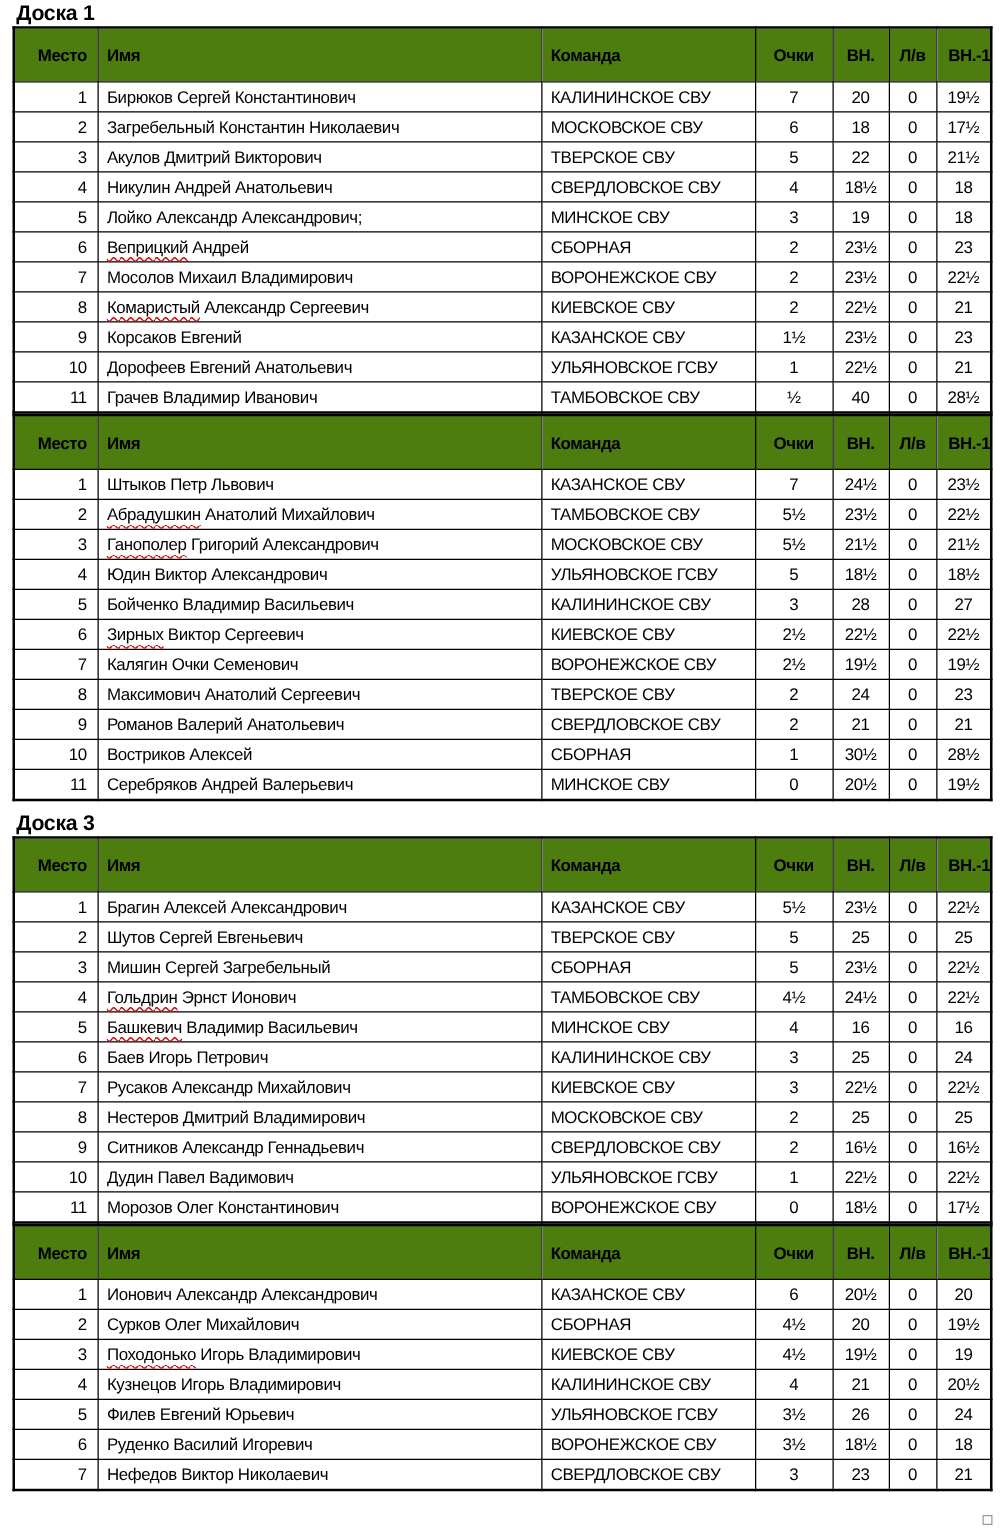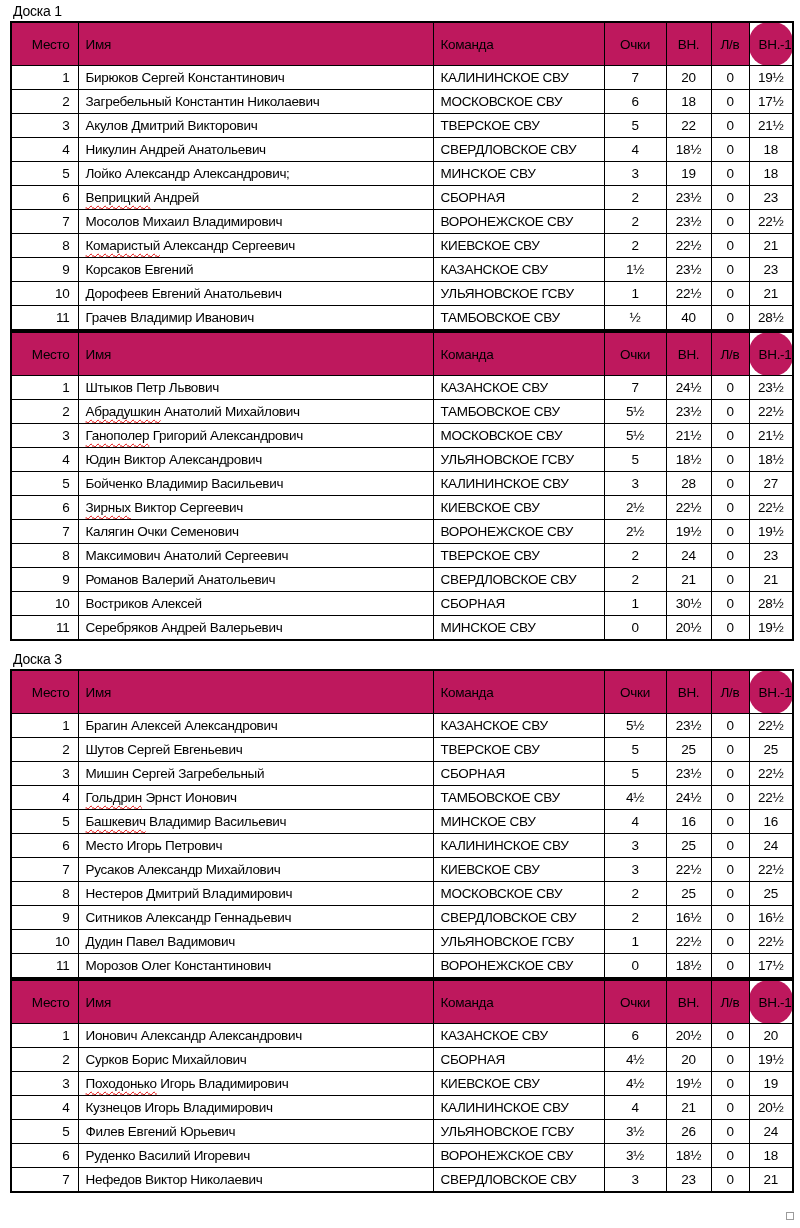--- a/index.html
+++ b/index.html
@@ -13,64 +13,64 @@
     font-family: "Liberation Sans", sans-serif;
     color: #000;
   }
   #doc {
     position: absolute;
     top: 0;
     left: 10px;
     width: 782px;
   }
   .board-title {
-    font-size: 14px;
-    font-weight: 400;
+    font-size: 17px;
+    font-weight: 700;
     letter-spacing: -0.2px;
     margin: 11px 0 3px 3px;
     line-height: 14px;
   }
   .board:first-child .board-title { margin-top: 4px; }
   table.results {
     border-collapse: collapse;
     table-layout: fixed;
     width: 782px;
     border: 2px solid #000;
   }
   table.results th, table.results td {
     border: 1px solid #000;
     font-size: 13.5px;
     letter-spacing: -0.3px;
     overflow: hidden;
     white-space: nowrap;
   }
   table.results th {
-    background: #be185d;
-    font-weight: 400;
+    background: #4d7c0f;
+    font-weight: 700;
     height: 40px;
     vertical-align: middle;
     white-space: normal;
     line-height: 15px;
   }
   table.results td {
     height: 21px;
     vertical-align: middle;
     background: #fff;
   }
   col.c-place { width: 67px; }
   col.c-name  { width: 355px; }
   col.c-team  { width: 171px; }
   col.c-points{ width: 62px; }
   col.c-bh    { width: 45px; }
   col.c-lv    { width: 38px; }
   col.c-bh1   { width: 44px; }
   .al-right  { text-align: right;  padding-right: 8px; }
   .al-left   { text-align: left;   padding-left: 7px; }
   .al-center { text-align: center; }
-  th.h-bh1 { padding: 0 9px; border-radius: 20px; }
+  th.h-bh1 { padding: 0 9px; }
   .misspelled {
     text-decoration-line: underline;
     text-decoration-style: wavy;
     text-decoration-color: #dd0000;
     text-decoration-thickness: 1px;
     text-underline-offset: 3px;
   }
   .anchor-handle {
     position: absolute;
     left: 786px;
@@ -427,21 +427,21 @@
     <td class="al-left"><span class="misspelled">Башкевич</span> Владимир Васильевич</td>
     <td class="al-left">МИНСКОЕ СВУ</td>
     <td class="al-center">4</td>
     <td class="al-center">16</td>
     <td class="al-center">0</td>
     <td class="al-center">16</td>
   </tr>
 
   <tr>
     <td class="al-right">6</td>
-    <td class="al-left">Место Игорь Петрович</td>
+    <td class="al-left">Баев Игорь Петрович</td>
     <td class="al-left">КАЛИНИНСКОЕ СВУ</td>
     <td class="al-center">3</td>
     <td class="al-center">25</td>
     <td class="al-center">0</td>
     <td class="al-center">24</td>
   </tr>
 
   <tr>
     <td class="al-right">7</td>
     <td class="al-left">Русаков Александр Михайлович</td>
@@ -523,21 +523,21 @@
     <td class="al-left">Ионович Александр Александрович</td>
     <td class="al-left">КАЗАНСКОЕ СВУ</td>
     <td class="al-center">6</td>
     <td class="al-center">20½</td>
     <td class="al-center">0</td>
     <td class="al-center">20</td>
   </tr>
 
   <tr>
     <td class="al-right">2</td>
-    <td class="al-left">Сурков Борис Михайлович</td>
+    <td class="al-left">Сурков Олег Михайлович</td>
     <td class="al-left">СБОРНАЯ</td>
     <td class="al-center">4½</td>
     <td class="al-center">20</td>
     <td class="al-center">0</td>
     <td class="al-center">19½</td>
   </tr>
 
   <tr>
     <td class="al-right">3</td>
     <td class="al-left"><span class="misspelled">Походонько</span> Игорь Владимирович</td>

